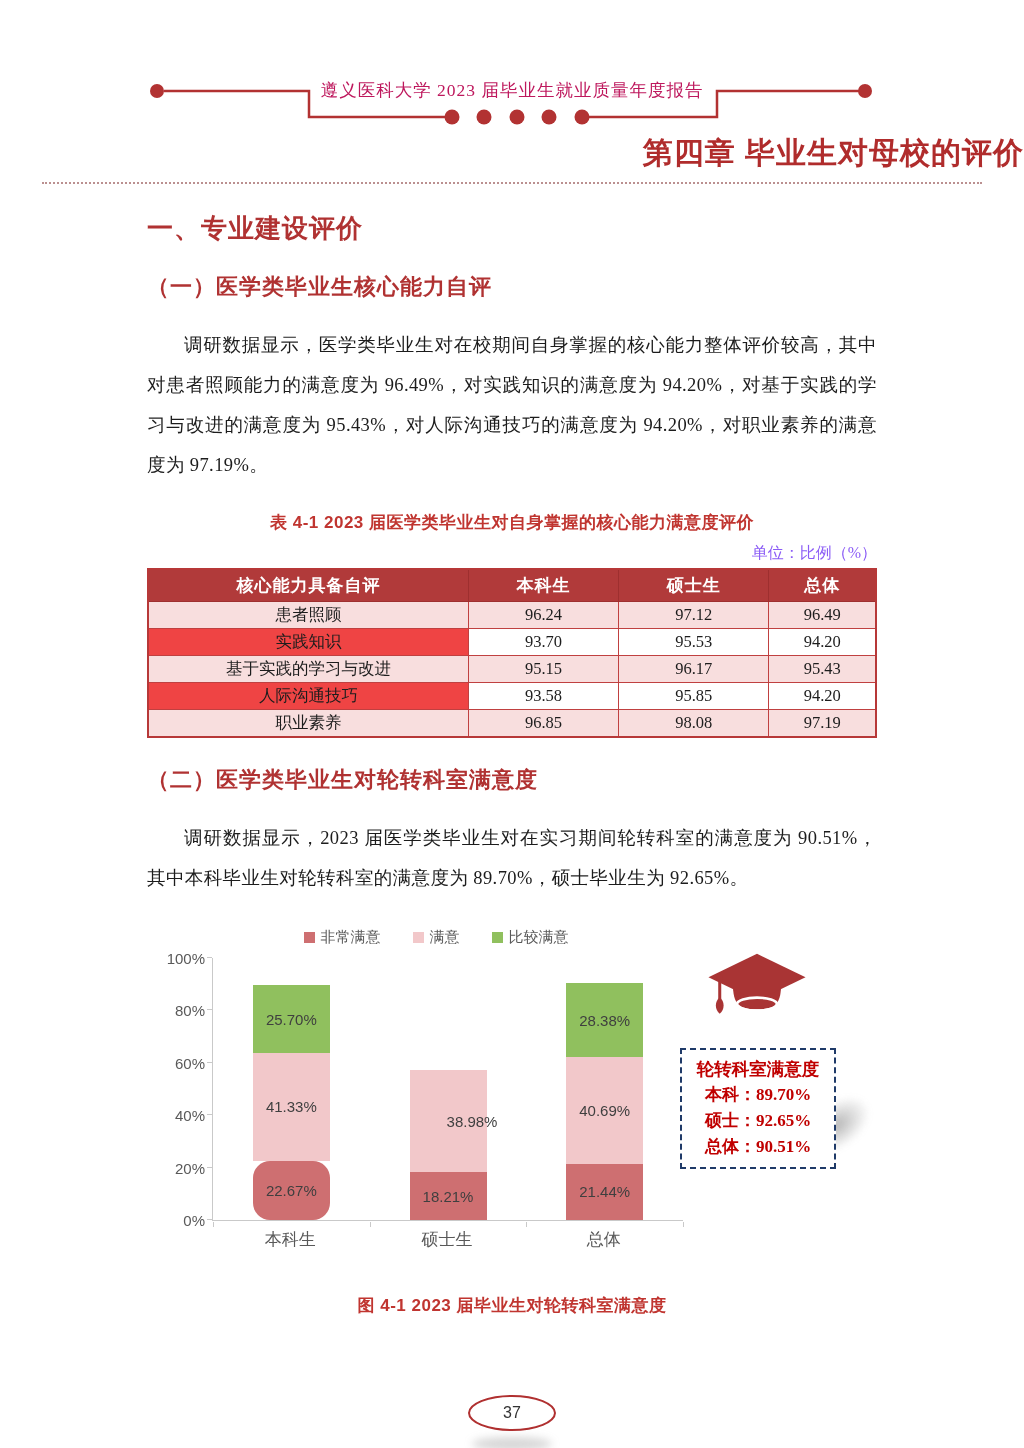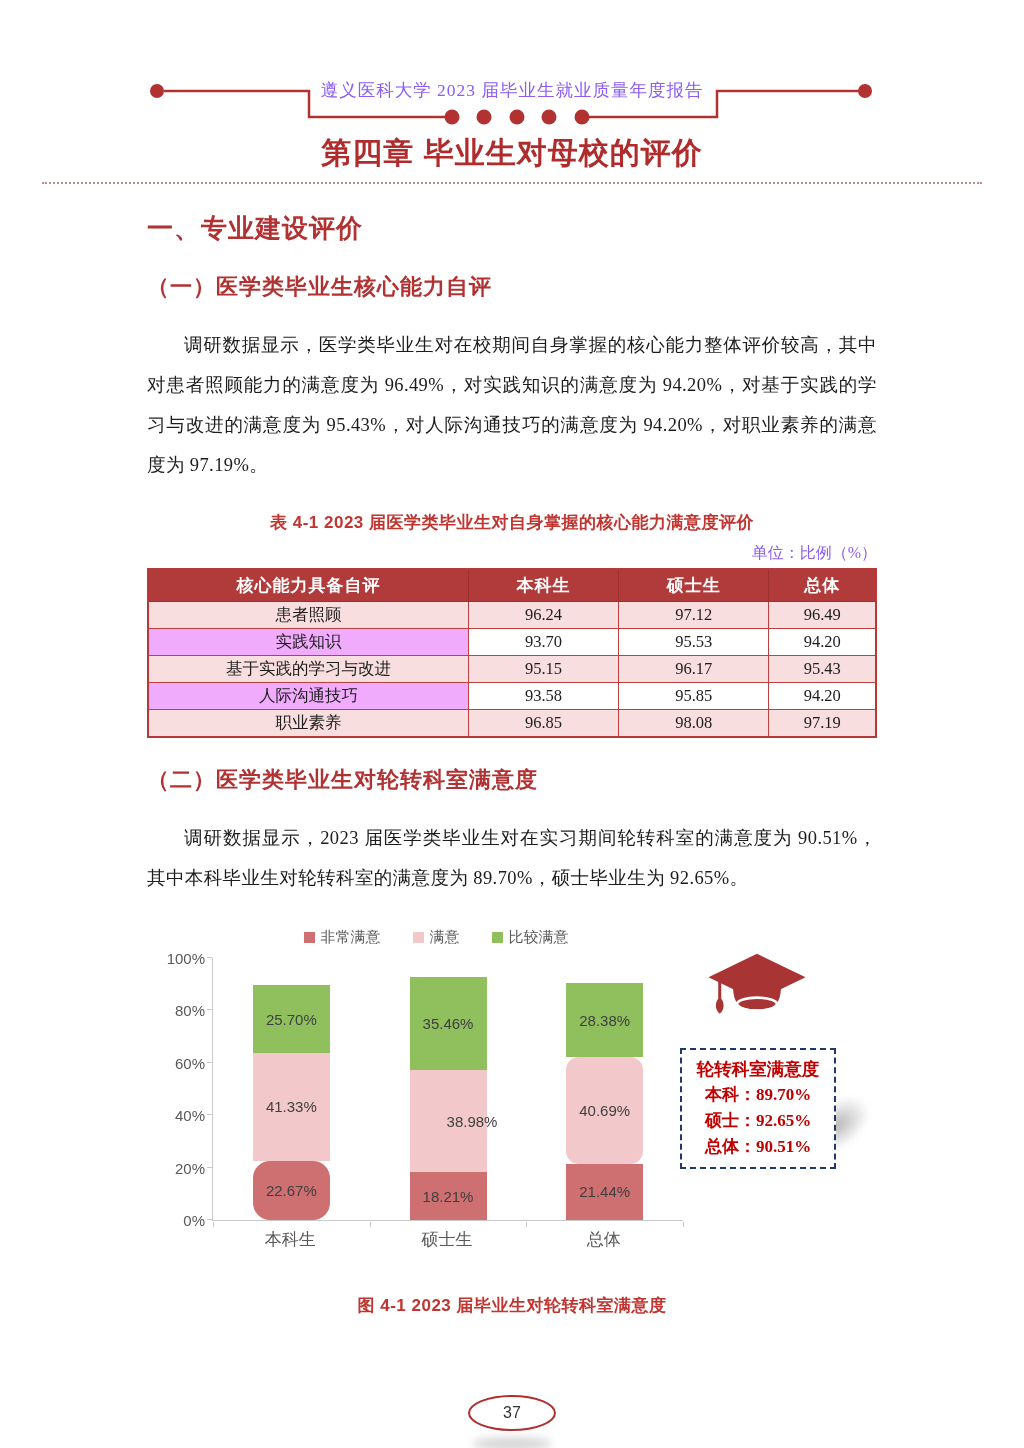--- a/index.html
+++ b/index.html
@@ -4,43 +4,43 @@
 <style>
   html,body{margin:0;padding:0;background:#fff;}
   .page{position:relative;width:1024px;height:1448px;background:#fff;overflow:hidden;
         font-family:"Liberation Serif","DejaVu Serif",serif;color:#222;}
   .hei{font-family:"Liberation Sans","DejaVu Sans",sans-serif;}
 
   
   .deco{position:relative;width:730px;margin:80px auto 0;height:52px;}
   .deco svg{position:absolute;left:0;top:0;}
   .running-title{position:absolute;left:50%;transform:translateX(-50%);top:-2px;
-    font-size:17.5px;color:#8b5cf6;white-space:nowrap;letter-spacing:1px;}
-
-  h1.chapter{margin:2px 0 0;text-align:center;font-size:30px;line-height:38px;
+    font-size:17.5px;color:#be185d;white-space:nowrap;letter-spacing:1px;}
+
+  h1.chapter{margin:2px 0 0;text-align:right;font-size:30px;line-height:38px;
     color:#b02c2c;font-weight:bold;letter-spacing:1px;}
   .dotted-rule{width:940px;margin:10px auto 0;border-top:2px dotted #bb9090;height:0;}
 
   .content{width:730px;margin:0 auto;}
   h2.sec{margin:27px 0 0;font-size:26px;line-height:34px;color:#b03232;font-weight:bold;letter-spacing:1px;}
   h3.sub{margin:27px 0 0;font-size:22px;line-height:30px;color:#b03232;font-weight:bold;letter-spacing:1px;}
   p.body-p{margin:23px 0 0;font-size:18.5px;line-height:40px;text-align:justify;
     text-indent:2em;color:#1c1c1c;letter-spacing:0.4px;}
 
   .tbl-caption{margin-top:26px;text-align:center;font-size:17px;font-weight:bold;color:#c03530;
     font-family:"Liberation Sans","DejaVu Sans",sans-serif;letter-spacing:0.5px;}
   .unit{margin-top:9px;text-align:right;font-size:16px;color:#8b5cf6;}
 
   table.core{width:100%;margin-top:4px;border-collapse:collapse;border:2px solid #b73838;}
   table.core th{background:#b13a3a;color:#fff;font-weight:bold;font-size:17px;height:29px;
     font-family:"Liberation Sans","DejaVu Sans",sans-serif;border:1px solid #9e2f2f;letter-spacing:1px;}
   table.core td{height:24px;text-align:center;font-size:16.5px;color:#1d1d1d;
     border:1px solid #c04040;background:#fff;}
   table.core tr.alt td{background:#f8dede;}
-  table.core td.rowhead{background:#f0abfc;}
+  table.core td.rowhead{background:#ef4444;}
   table.core th:first-child,table.core td:first-child{width:44%;}
 
   
   .chart{position:relative;margin-top:30px;height:332px;}
   .legend{position:absolute;left:54px;top:0;width:470px;display:flex;justify-content:center;gap:32px;
     font-family:"Liberation Sans","DejaVu Sans",sans-serif;font-size:15px;color:#595959;}
   .legend .item{display:flex;align-items:center;gap:6px;}
   .legend .sw{width:11px;height:11px;display:inline-block;}
   .plot{position:absolute;left:65px;top:30px;width:470px;height:262px;
     border-left:1.5px solid #c9c9c9;border-bottom:1.5px solid #c9c9c9;display:flex;}
@@ -190,27 +190,26 @@
             <div class="bar">
               <div class="seg" style="height: 59px; background: rgb(206, 111, 113); border-radius: 17px;">22.67%</div>
               <div class="seg" style="height: 108.285px; background: rgb(242, 200, 202);">41.33%</div>
               <div class="seg" style="height: 67.334px; background: rgb(144, 192, 94);">25.70%</div>
             </div>
           </div>
           <div class="slot">
             <div class="bar">
               <div class="seg" style="height: 47.7102px; background: rgb(206, 111, 113);">18.21%</div>
               <div class="seg" style="height: 102.128px; background: rgb(242, 200, 202); padding-left: 48px;">38.98%</div>
-              <div class="seg" style="height: 92.9052px; background: rgb(144, 192, 94);">35.46%</div>
             </div>
           </div>
           <div class="slot">
             <div class="bar">
               <div class="seg" style="height: 56.1728px; background: rgb(206, 111, 113);">21.44%</div>
-              <div class="seg" style="height: 106.608px; background: rgb(242, 200, 202); border-radius: 13px;">40.69%</div>
+              <div class="seg" style="height: 106.608px; background: rgb(242, 200, 202);">40.69%</div>
               <div class="seg" style="height: 74.3556px; background: rgb(144, 192, 94);">28.38%</div>
             </div>
           </div>
         </div>
       <div class="xlabels" id="xlabels">
           <div>本科生</div>
           <div>硕士生</div>
           <div>总体</div>
         </div>
 

